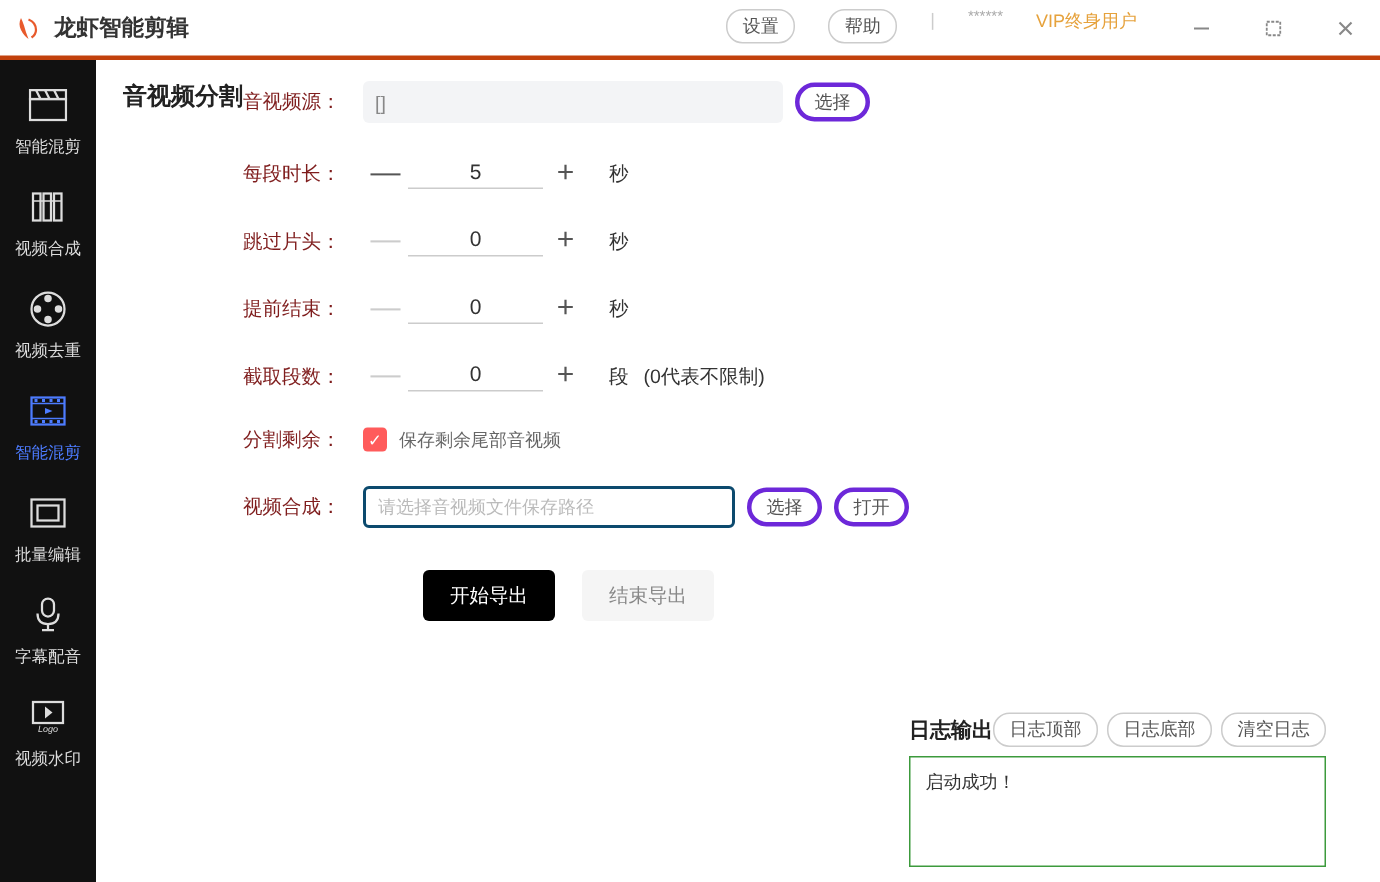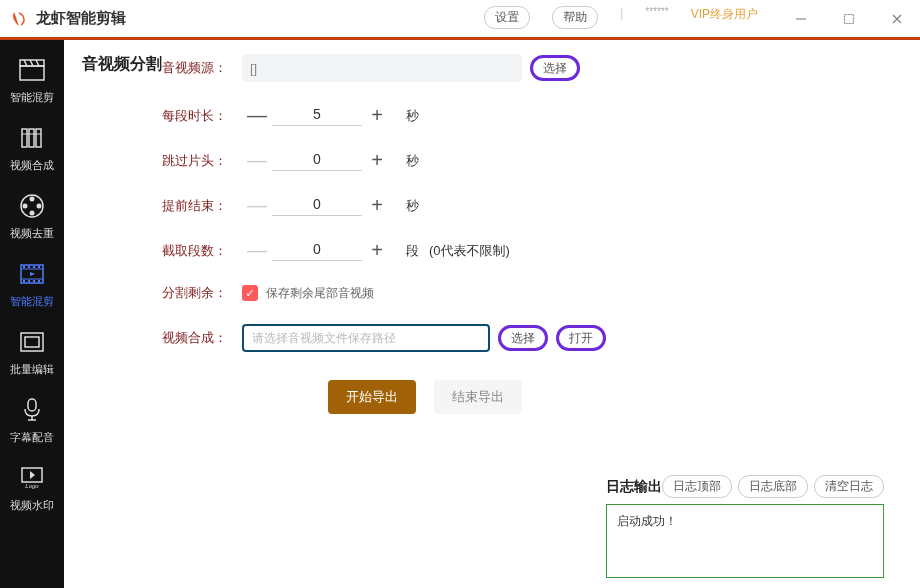--- a/index.html
+++ b/index.html
@@ -29,21 +29,21 @@
 .stepper { display: flex; align-items: center; }
 .stepper .minus, .stepper .plus { width: 30px; text-align: center; font-size: 20px; color: #555; cursor: pointer; user-select: none; }
 .stepper .minus.dis { color: #ccc; }
 .stepper .val { width: 90px; text-align: center; font-size: 14px; color: #333; border-bottom: 1px solid #ccc; padding-bottom: 3px; }
 .unit { margin-left: 14px; font-size: 13px; color: #333; }
 .hint { margin-left: 10px; font-size: 13px; color: #333; }
 .checkbox { width: 16px; height: 16px; background: #ff5b5b; border-radius: 3px; display: flex; align-items: center; justify-content: center; color: #fff; font-size: 11px; margin-right: 8px; cursor: pointer; }
 .checklabel { font-size: 12px; color: #666; }
 .outinput { width: 248px; height: 28px; border: 2px solid #0c4a6e; border-radius: 4px; padding: 0 8px; font-size: 12px; color: #bbb; display: flex; align-items: center; }
 .actions { display: flex; gap: 18px; margin-left: 120px; margin-top: 6px; }
-.btn-primary { background: #a16207; color: #fff; border: none; border-radius: 4px; padding: 8px 18px; font-size: 13px; cursor: pointer; margin-left: 46px; }
+.btn-primary { background: #000000; color: #fff; border: none; border-radius: 4px; padding: 8px 18px; font-size: 13px; cursor: pointer; }
 .btn-default { background: #f5f5f5; color: #888; border: none; border-radius: 4px; padding: 8px 18px; font-size: 13px; cursor: pointer; }
 .logsec { margin-top: auto; padding-top: 10px; }
 .loghead { display: flex; align-items: center; margin-bottom: 6px; }
 .logtitle { font-size: 14px; font-weight: bold; color: #222; flex: 1; }
 .logbtns { display: flex; gap: 6px; }
 .logbox { border: 1px solid #3c9a3c; height: 74px; padding: 8px 10px; font-size: 12px; color: #333; overflow: auto; }
 svg { display: block; }
 </style>
 </head>
 <body>

